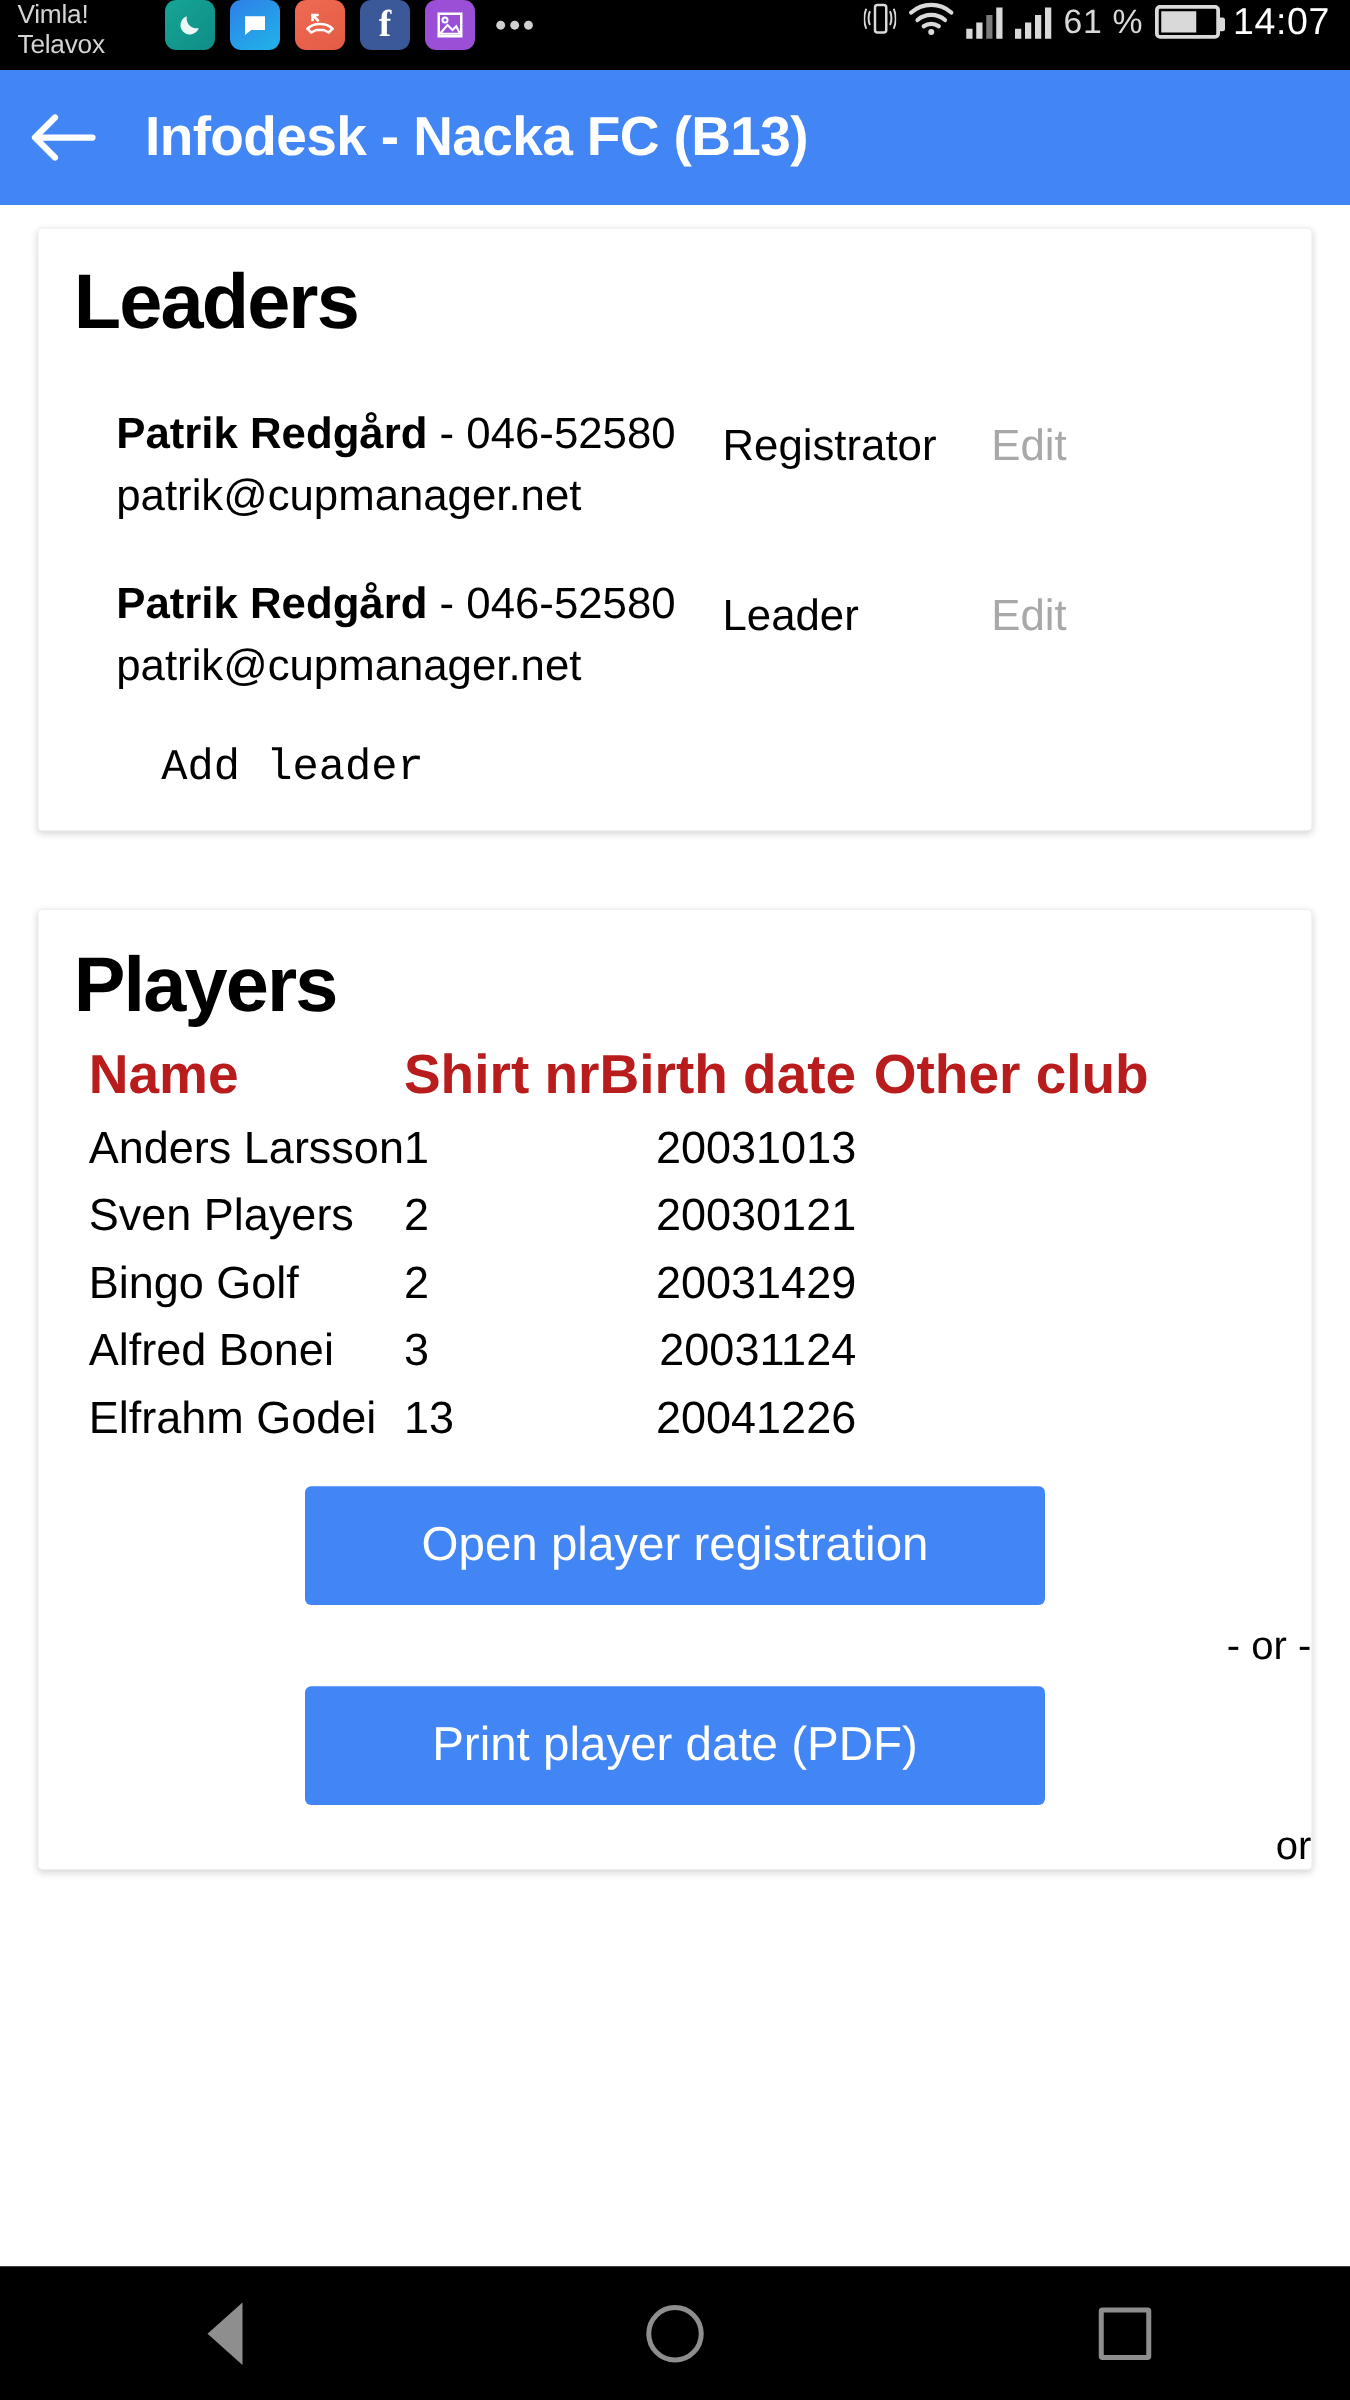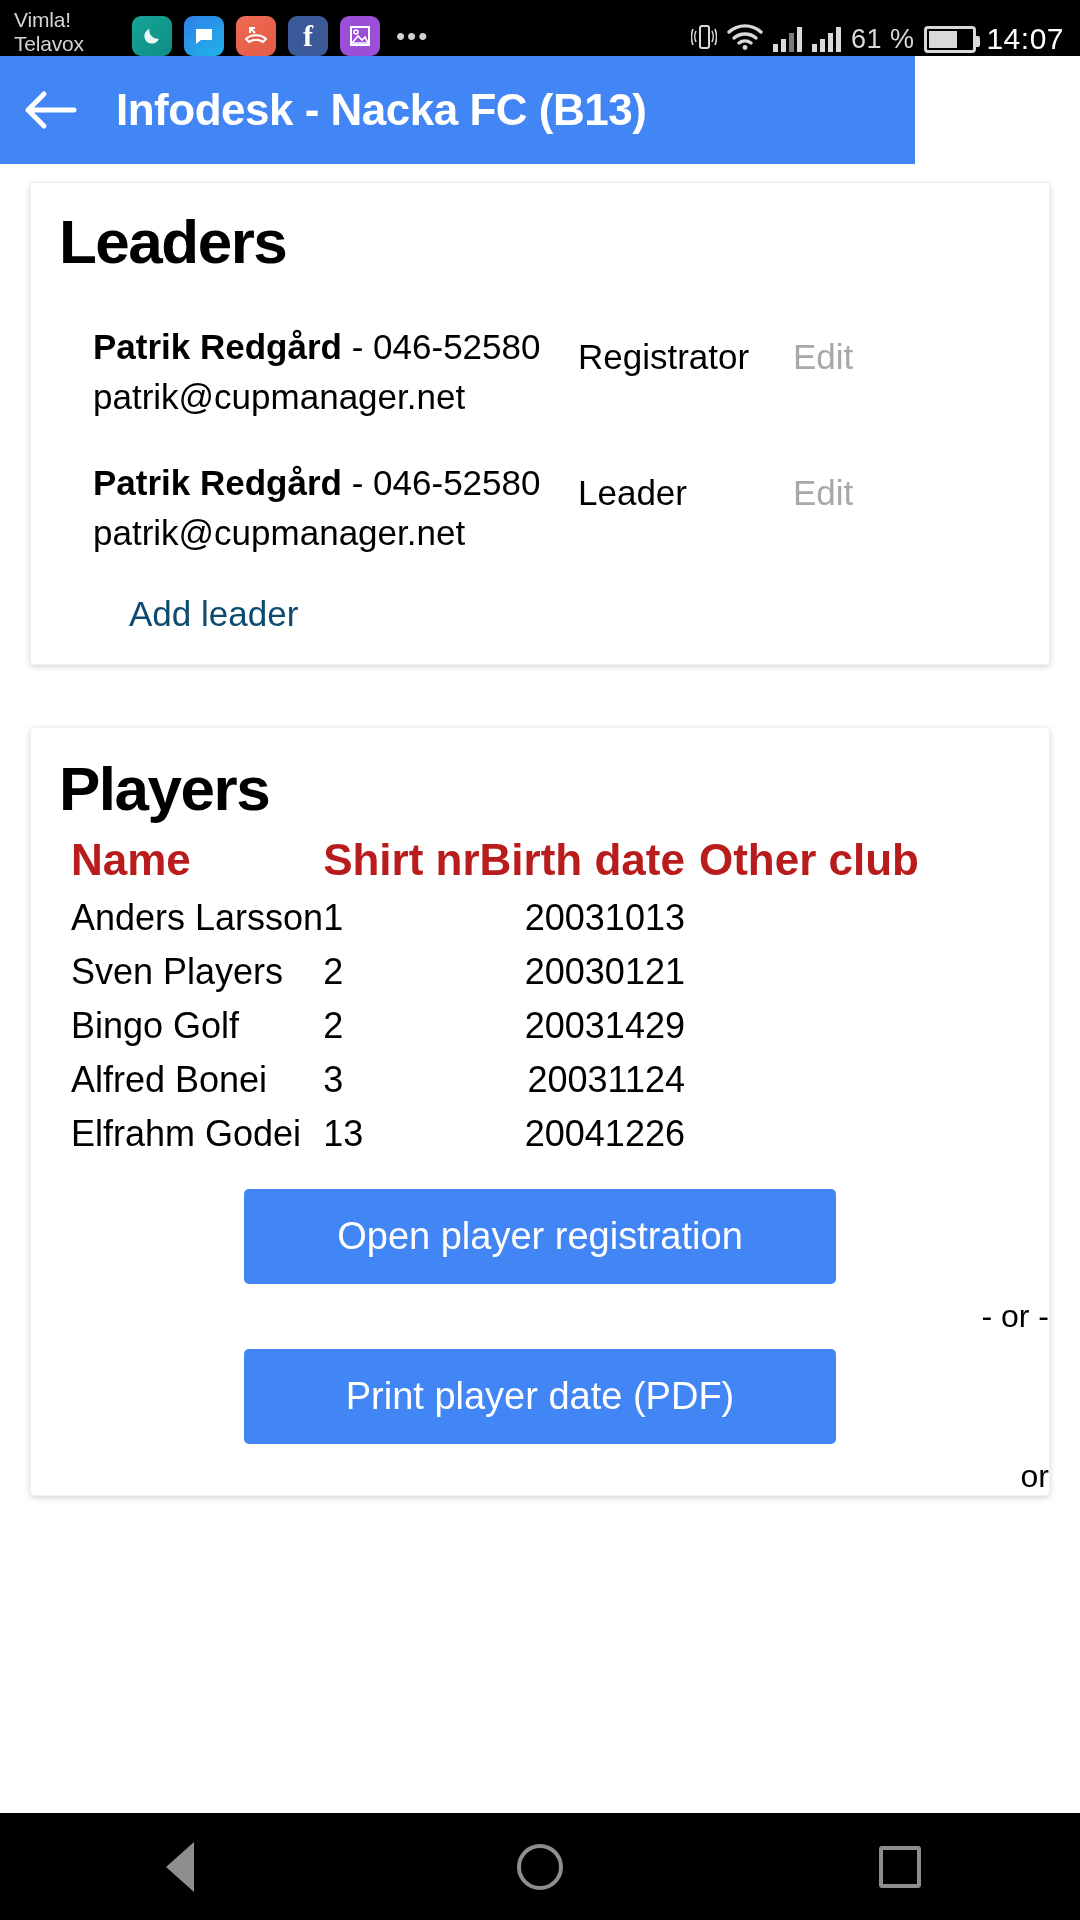--- a/index.html
+++ b/index.html
@@ -12,21 +12,21 @@
   }
 
   
   .statusbar {
     position: absolute;
     top: 0; left: 0;
     width: 1080px;
     height: 56px;
     background: #000000;
     display: flex;
-    align-items: flex-end;
+    align-items: flex-start;
     color: #cfcfcf;
   }
   .carrier {
     margin-left: 14px;
     width: 110px;
     font-size: 21px;
     line-height: 24px;
     color: #d4d4d4;
     letter-spacing: -0.2px;
   }
@@ -86,21 +86,21 @@
     content:""; position:absolute; right:-7px; top:7px;
     width:5px; height:11px; background:#d9d9d9; border-radius:0 2px 2px 0;
   }
   .batt .fill { height: 17px; width: 60%; background:#d9d9d9; margin-left:2px; }
   .clock { font-size: 30px; letter-spacing: 0.5px; color:#ffffff; }
 
   
   .appbar {
     position: absolute;
     top: 56px; left: 0;
-    width: 915px; height: 108px;
+    width: 1080px; height: 108px;
     background: #4285f4;
     display: flex;
     align-items: center;
   }
   .back-arrow {
     width: 100px; height: 108px;
     display: flex; align-items: center; justify-content: center;
     cursor: pointer;
   }
   .appbar-title {
@@ -171,24 +171,25 @@
   }
   .leader-edit {
     font-size: 35px;
     color: #a8a8a8;
     line-height: 50px;
     padding-top: 10px;
     cursor: pointer;
   }
   .add-leader {
     font-size: 35px;
-    color: #0c4a6e;
+    color: #000000;
     padding-left: 98px;
     margin-top: 6px;
     cursor: pointer;
+    font-family: Liberation Mono, monospace;
   }
 
   
   .players-banner {
     margin: 38px 22px 0 22px;
     background: #d9f7dc;
     height: 100px;
     display: flex;
     align-items: center;
     justify-content: center;

